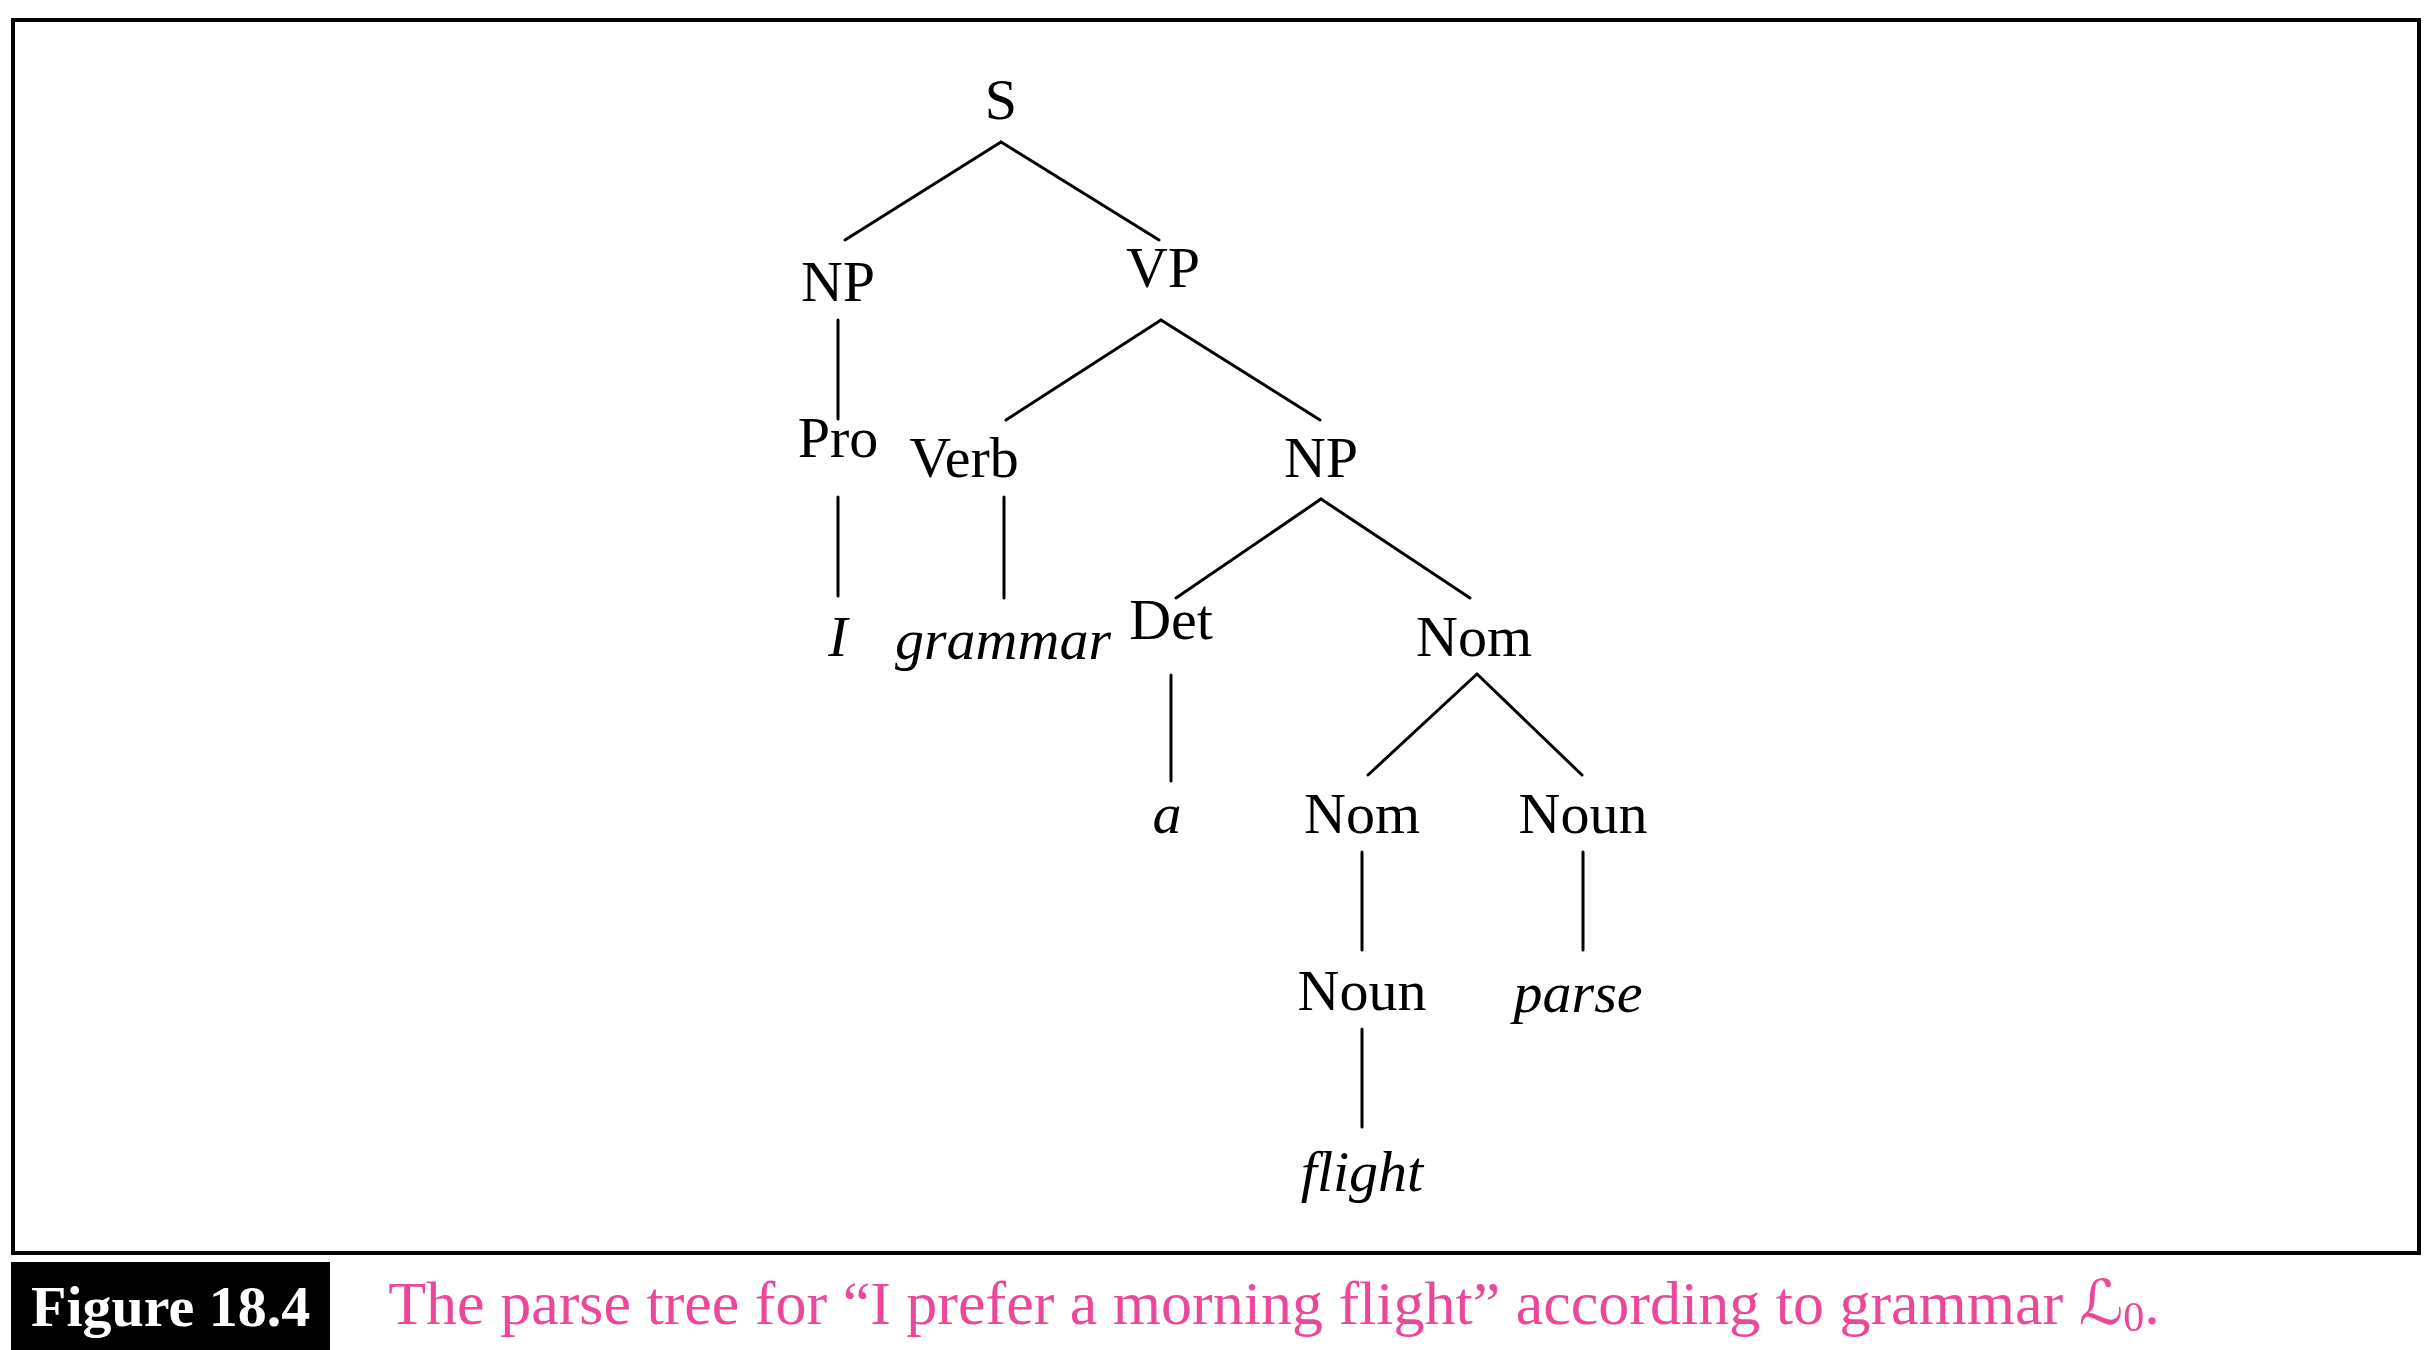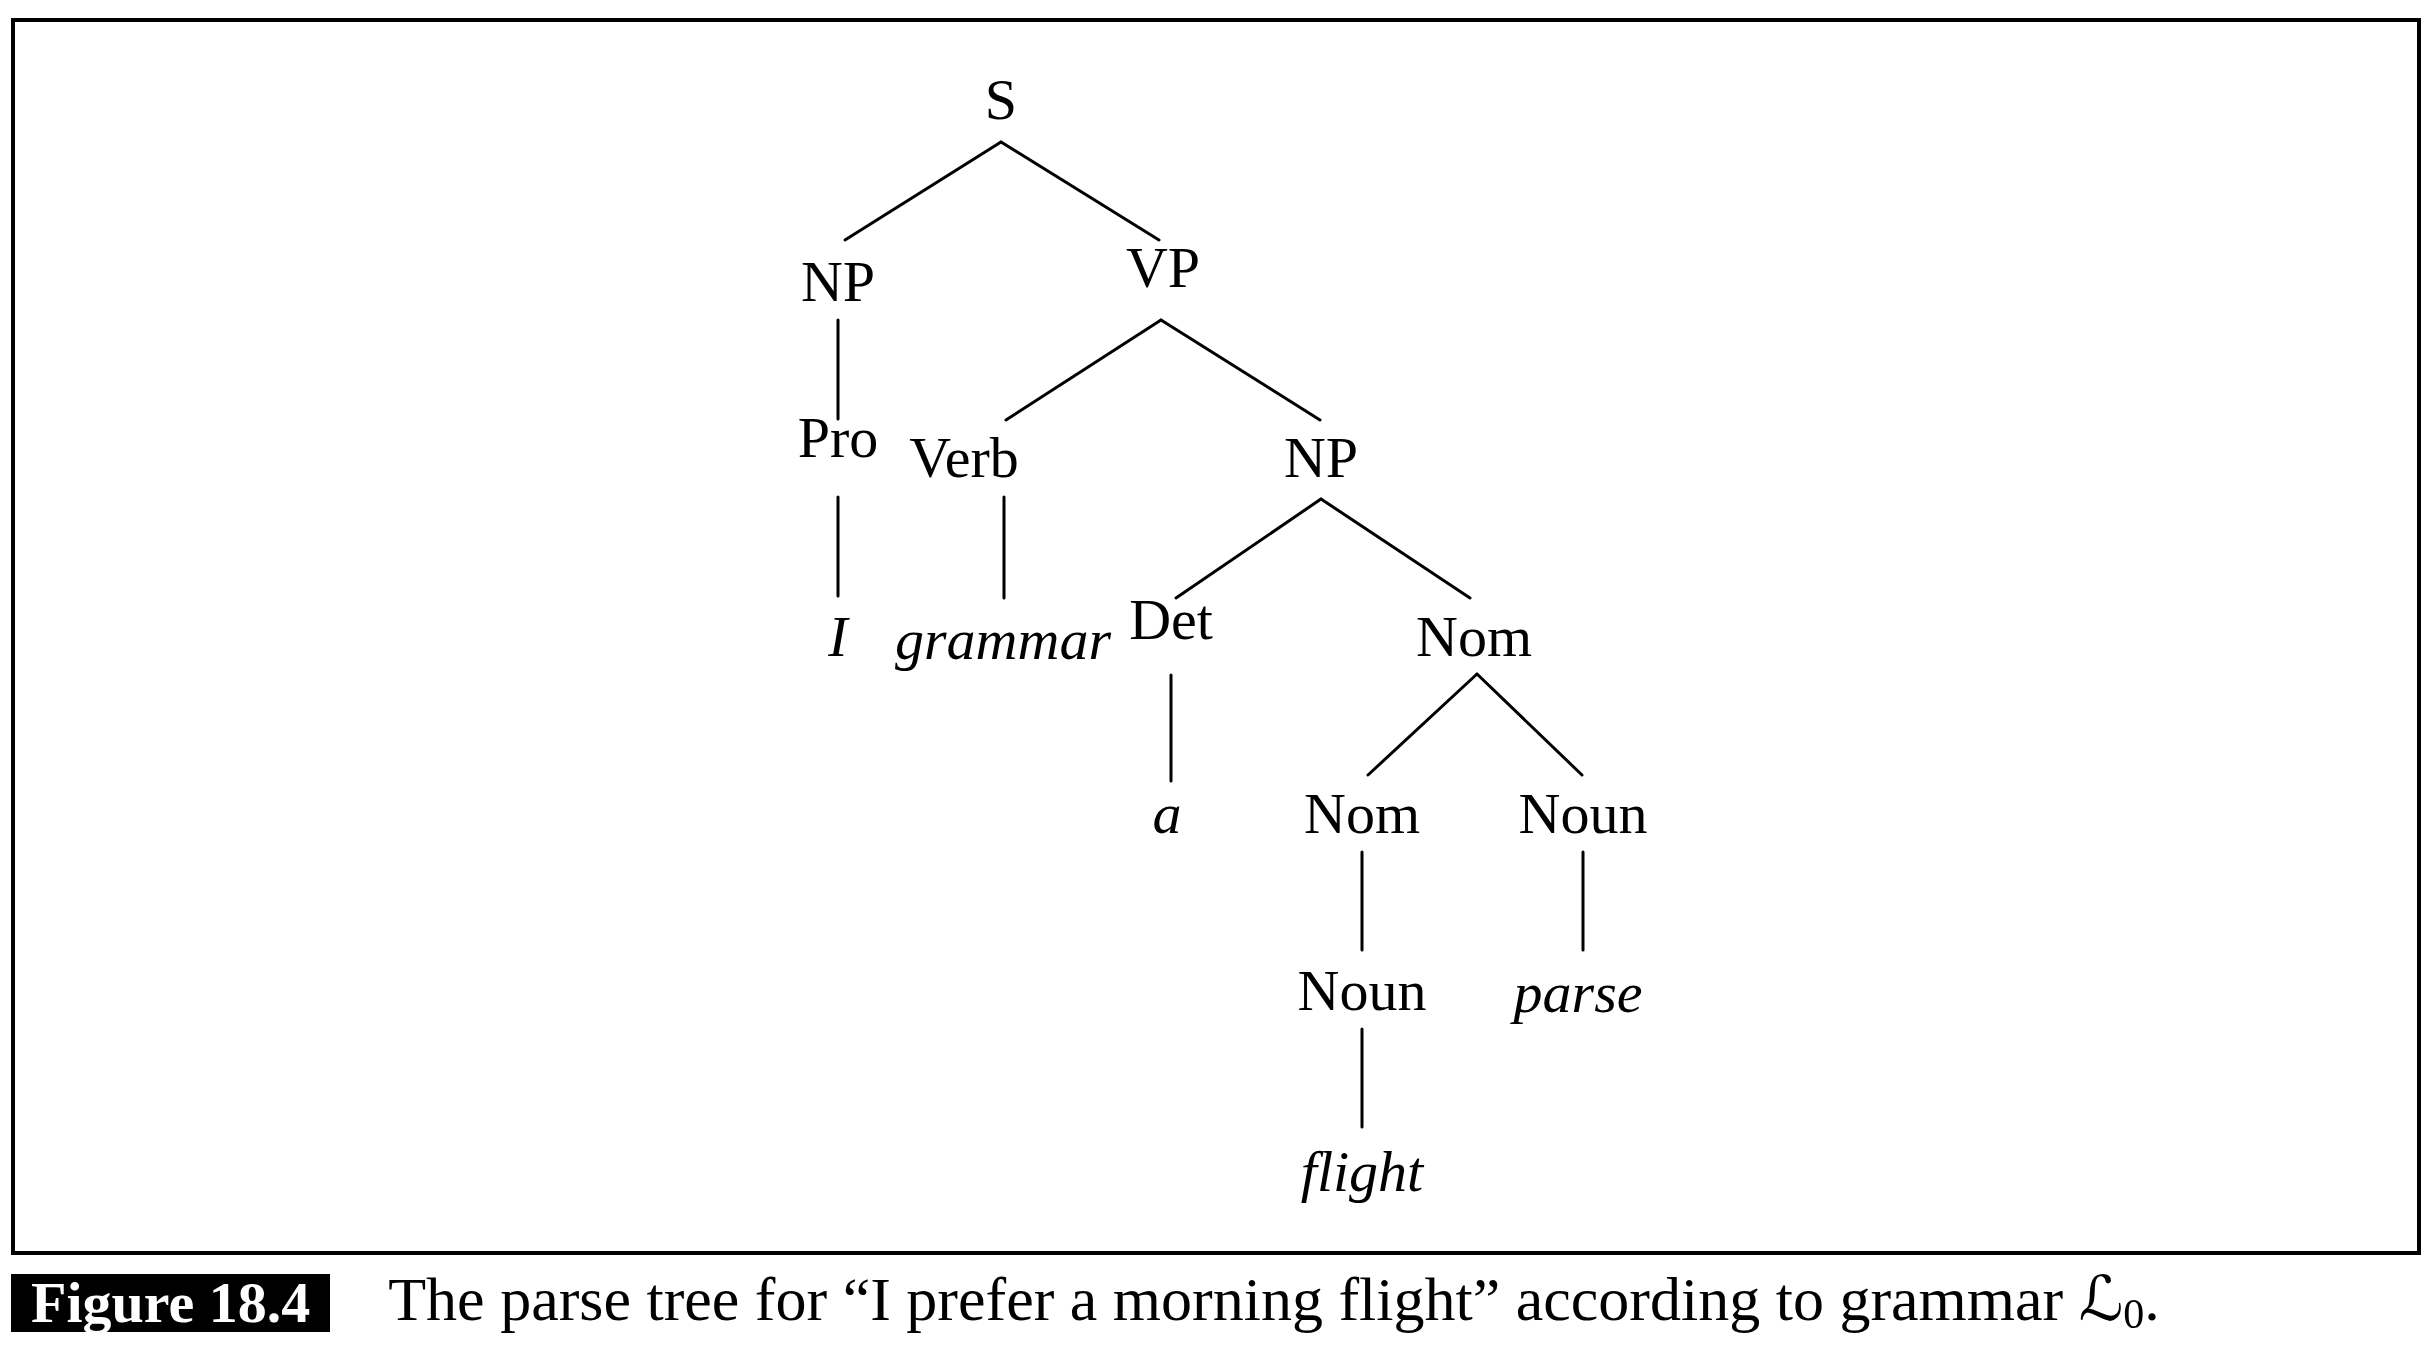--- a/index.html
+++ b/index.html
@@ -61,34 +61,34 @@
     position: absolute;
     left: 11px;
     top: 1262px;
     display: flex;
     align-items: center;
   }
   .fig-badge {
     display: inline-flex;
     align-items: center;
     justify-content: center;
-    height: 58px;
+    height: 88px;
     padding: 0 20px;
     background: #000000;
     color: #ffffff;
     font-weight: bold;
     font-size: 58px;
     white-space: nowrap;
   }
   .caption-text {
     margin-left: 58px;
     font-size: 62px;
     line-height: 74px;
     white-space: nowrap;
-    color: #000000;
+    color: #ec4899;
     text-align: center;
   }
   .script-l {
     font-family: "DejaVu Serif", "DejaVu Sans", serif;
     font-style: italic;
   }
   .sub0 {
     font-size: 42px;
     position: relative;
     top: 0.18em;

